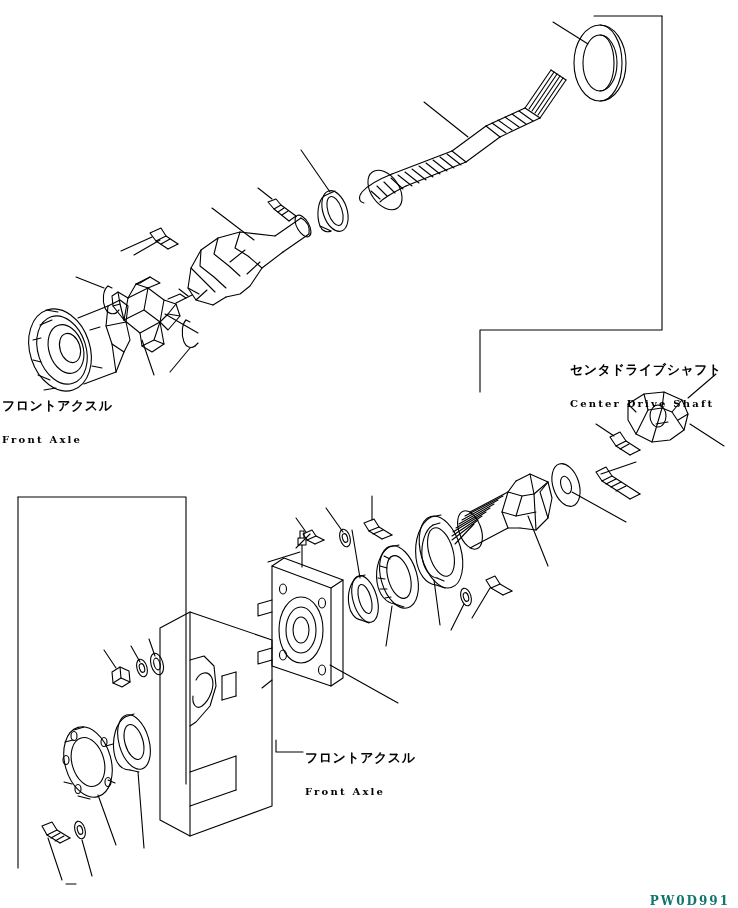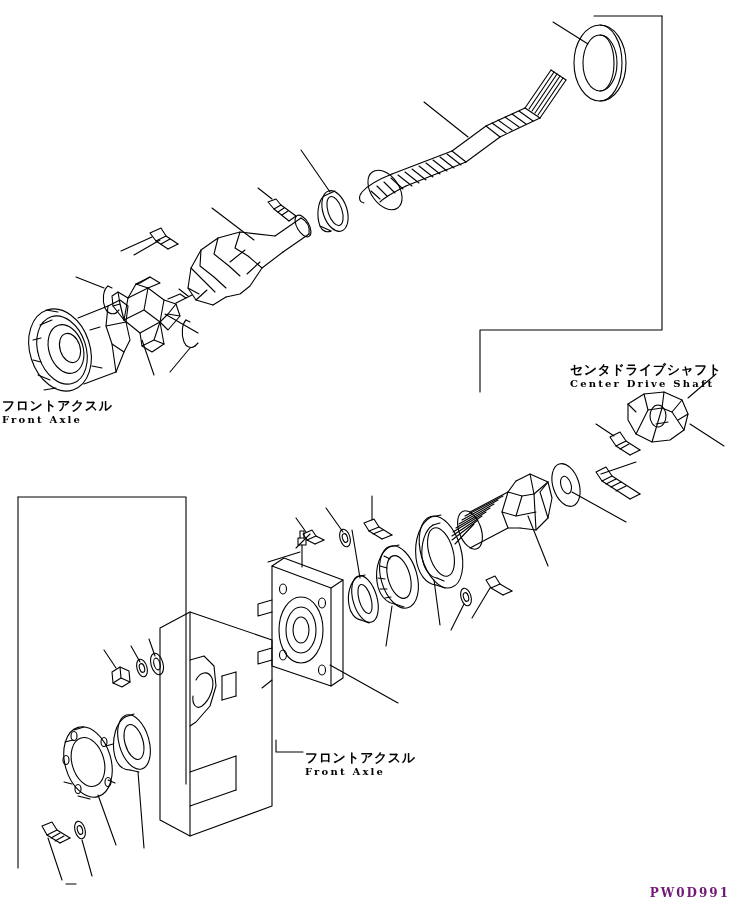--- a/index.html
+++ b/index.html
@@ -37,30 +37,31 @@
     letter-spacing: 0.5px;
     line-height: 15px;
   }
   .lbl .en {
     display: block;
     font-family: "DejaVu Serif", serif;
     font-size: 10px;
     font-weight: bold;
     letter-spacing: 2.2px;
     line-height: 13px;
+    margin-top: 20px;
   }
   .partnum {
     position: absolute;
     right: 8px;
-    bottom: 8px;
+    bottom: 0;
     font-family: "DejaVu Serif", serif;
     font-size: 12px;
     font-weight: bold;
     letter-spacing: 2px;
-    color: #701a75;
+    color: #0f766e;
   }
 </style>
 </head>
 <body>
 
 <div id="page">
 
   <svg class="diagram" viewBox="0 0 738 908">
     <g fill="none" stroke="#000" stroke-width="1.1" stroke-linecap="round" stroke-linejoin="round">
 

